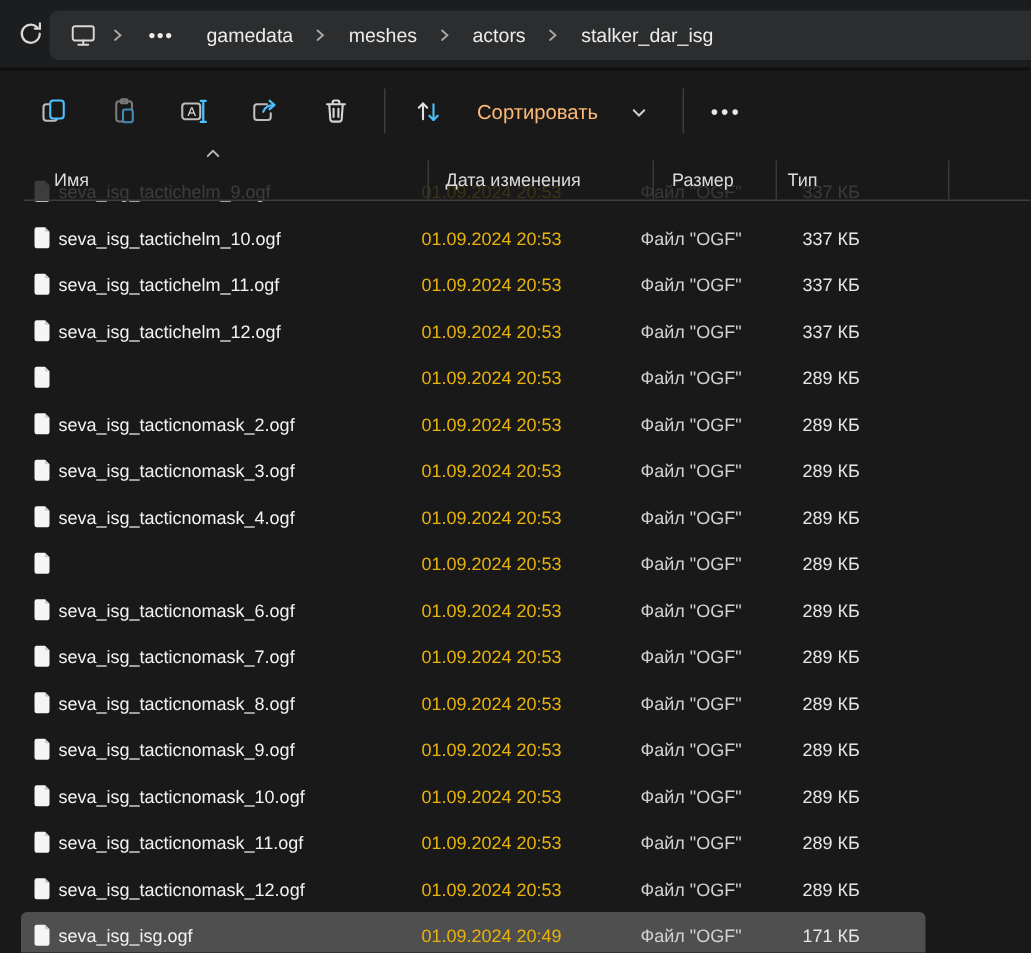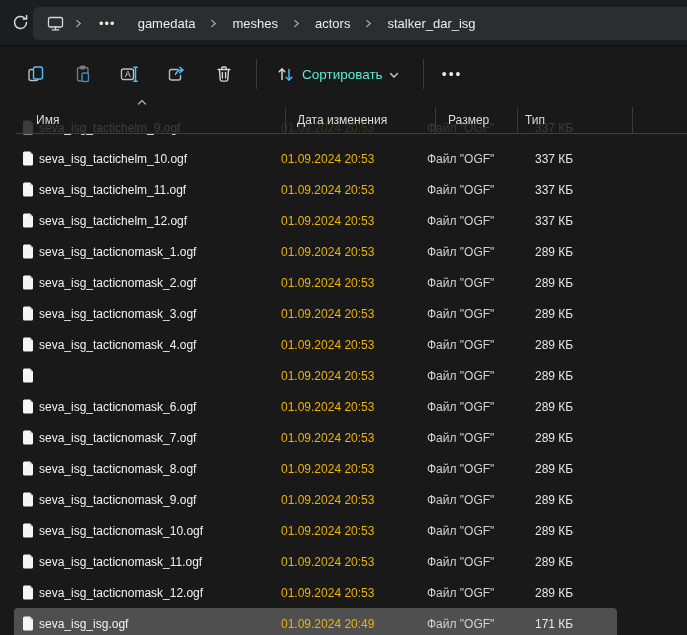--- a/index.html
+++ b/index.html
@@ -47,23 +47,23 @@
     height: 36px; min-width: 37px;
     display: flex; align-items: center; justify-content: center;
     border-radius: 4px; cursor: pointer;
   }
   .cmd-btn + .cmd-btn { margin-left: 10px; }
   .cmd-divider {
     width: 1px; height: 30px; background: #3c3c3c; margin: 0 10px 0 14px;
   }
   .dd-btn {
     height: 36px; padding: 0 10px;
-    display: flex; align-items: center; gap: 8px;
+    display: flex; align-items: center; gap: 24px;
     border-radius: 4px; cursor: pointer;
-    font-size: 13.5px; color: #5eead4; white-space: nowrap;
+    font-size: 13.5px; color: #fdba74; white-space: nowrap;
   }
   .dd-btn .chev { margin-left: -2px; margin-top: 2px; }
 
   
   .listarea {
     position: absolute; left: 0; top: 99px; width: 687px; height: 536px;
     overflow: hidden;
   }
   .rows {
     position: absolute; left: 0; top: 13px; width: 687px; z-index: 1;
@@ -298,21 +298,20 @@
     <div class="cell-size">337 КБ</div>
   </div>
       <div class="row">
     <div class="cell-name">
       <span>
         <svg width="12" height="15" viewBox="0 0 12 15">
           <path d="M1 2 a1.5 1.5 0 0 1 1.5-1.5 H8 L11 3.5 V13 a1.5 1.5 0 0 1 -1.5 1.5 H2.5 A1.5 1.5 0 0 1 1 13 Z" fill="#f5f5f5"></path>
           <path d="M8 0.5 L11 3.5 H8.8 A0.8 0.8 0 0 1 8 2.7 Z" fill="#c9c9c9"></path>
         </svg>
       </span>
-      <span class="fname">seva_isg_tacticnomask_1.ogf</span>
     </div>
     <div class="cell-date">01.09.2024 20:53</div>
     <div class="cell-type">Файл "OGF"</div>
     <div class="cell-size">289 КБ</div>
   </div>
       <div class="row">
     <div class="cell-name">
       <span>
         <svg width="12" height="15" viewBox="0 0 12 15">
           <path d="M1 2 a1.5 1.5 0 0 1 1.5-1.5 H8 L11 3.5 V13 a1.5 1.5 0 0 1 -1.5 1.5 H2.5 A1.5 1.5 0 0 1 1 13 Z" fill="#f5f5f5"></path>

